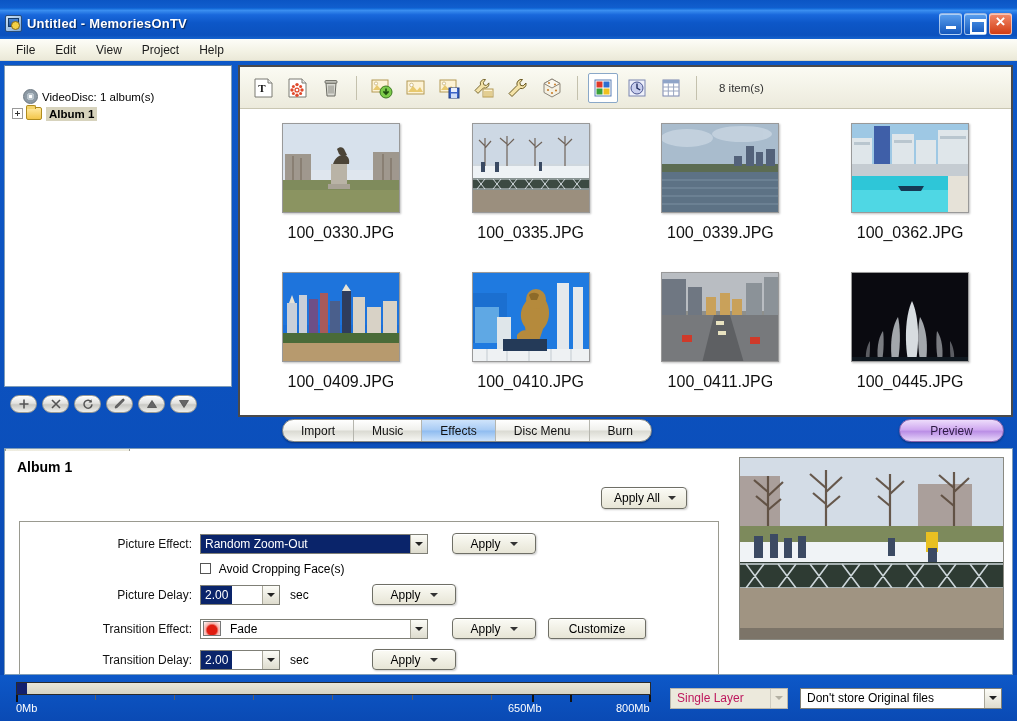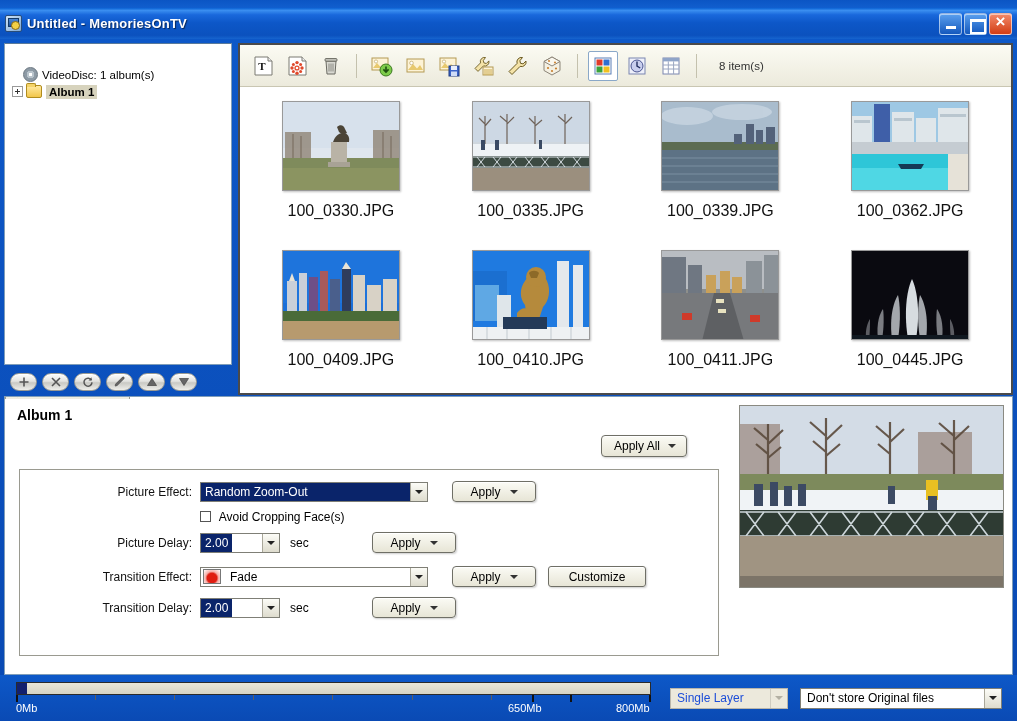--- a/index.html
+++ b/index.html
@@ -259,21 +259,21 @@
   }
   .meter-fill { position:absolute; left:0; top:0; height:100%; width:10px; background:#12206e; }
   .ticks { position:absolute; left:0; top:17px; width:635px; height:7px; }
   .tick { position:absolute; top:0; width:1px; height:5px; background:#5d5d5d; }
   .tick.major { height:7px; width:2px; background:#111; }
   .mlabel { position:absolute; top:24px; font-size:11px; color:#fff; white-space:nowrap; }
   .sb-combo {
     height:21px; border:1px solid #7f7f76; background:#fff;
     display:flex; align-items:center; font-size:12px; cursor:pointer;
   }
-  .sb-combo.disabled { background:#ece9dc; color:#1d4ed8; border-color:#b9b6ab; }
+  .sb-combo.disabled { background:#ece9dc; color:#be185d; border-color:#b9b6ab; }
   .sb-combo .caret {
     width:17px; height:100%; margin-left:auto; flex:0 0 17px;
     background: linear-gradient(180deg,#fcfcf7,#dedcce);
     border-left:1px solid #a9a79a; display:flex; align-items:center; justify-content:center;
   }
   .sb-combo.disabled .caret { background:#ece9dc; border-left-color:#cfccc0; }
   .caret-glyph { width:0;height:0;border-left:4px solid transparent;border-right:4px solid transparent;border-top:4px solid #222; }
   .caret-glyph.dim { border-top-color:#b3b0a3; }
   .tri-sm { width:0;height:0;border-left:4px solid transparent;border-right:4px solid transparent;border-top:5px solid #333; }
 </style>
@@ -285,20 +285,27 @@
   <div class="titlebar">
     <div class="tb-icon"></div>
     <div class="tb-title">Untitled - MemoriesOnTV</div>
     <div class="tb-buttons">
       <div class="tb-btn tb-min"></div>
       <div class="tb-btn tb-max"></div>
       <div class="tb-btn tb-close"></div>
     </div>
   </div>
 
+  <div class="menubar">
+    <div class="menu-item">File</div>
+    <div class="menu-item">Edit</div>
+    <div class="menu-item">View</div>
+    <div class="menu-item">Project</div>
+    <div class="menu-item">Help</div>
+  </div>
 
   <div class="body-area">
 
     <div class="upper">
 
       <div class="tree-col">
         <div class="tree-panel">
           <div class="tree-row">
             <div style="width:11px;flex:0 0 11px;margin-right:3px;"></div>
             <div class="ico-disc"></div>
@@ -668,20 +675,30 @@
                 </g>
                 <rect y="84" width="118" height="6" fill="#101820"></rect>
               </svg>
             </div>
             <div class="thumb-name">100_0445.JPG</div>
           </div>
         </div>
       </div>
     </div>
 
+    <div class="tabrow">
+      <div class="tabgroup">
+        <div class="tab">Import</div>
+        <div class="tab">Music</div>
+        <div class="tab active">Effects</div>
+        <div class="tab">Disc Menu</div>
+        <div class="tab">Burn</div>
+      </div>
+      <div class="preview-btn">Preview</div>
+    </div>
 
     <div class="lower">
       <div class="hide-tab">
         <span style="font-size:10px;">▽</span>
         <span>hide</span>
       </div>
 
       <div class="lower-inner">
         <div class="album-title">Album 1</div>
 

